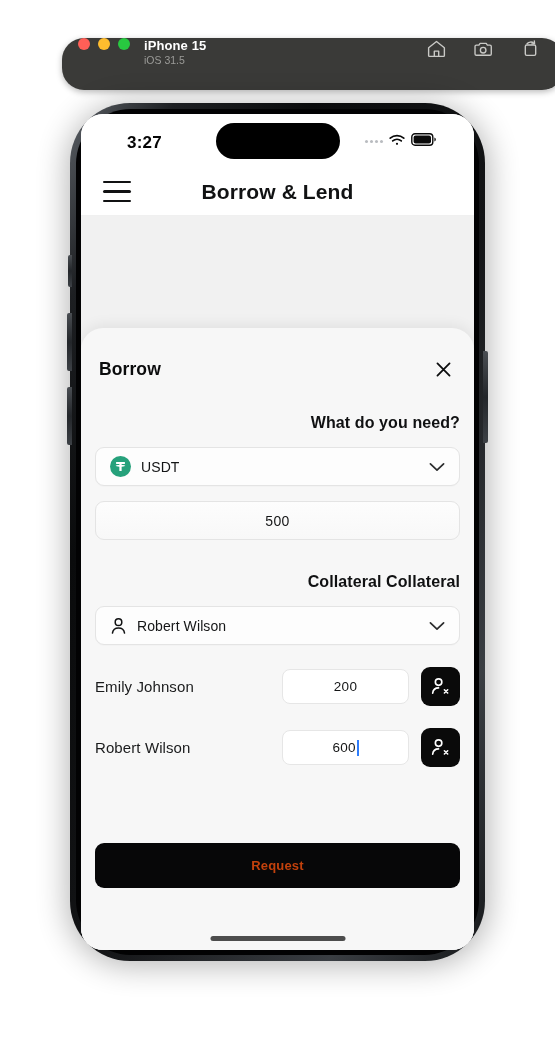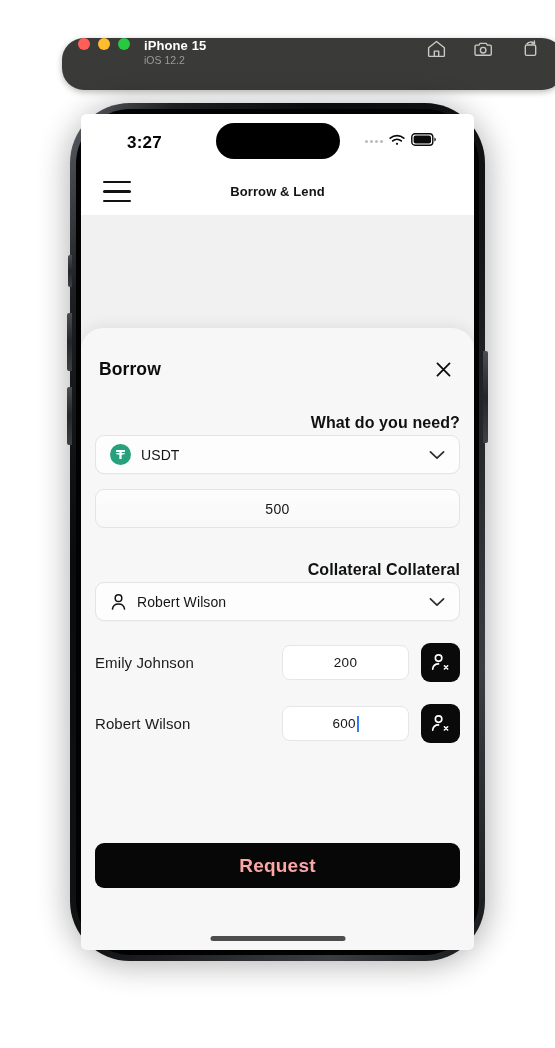--- a/index.html
+++ b/index.html
@@ -95,21 +95,21 @@
     width: 100%;
     height: 100%;
     border-radius: 55px;
     background: #020203;
     padding: 5px;
   }
   #screen {
     position: relative;
     width: 100%;
     height: 100%;
-    border-radius: 6px;
+    border-radius: 22px;
     background: #ffffff;
     overflow: hidden;
   }
 
   
   .side-btn { position: absolute; background: linear-gradient(180deg,#4a4e53,#23262a,#3d4146); }
   #btn-silent { left: -2px;  top: 152px; width: 4px; height: 32px; border-radius: 2px 0 0 2px; }
   #btn-volup  { left: -3px;  top: 210px; width: 5px; height: 58px; border-radius: 2px 0 0 2px; }
   #btn-voldn  { left: -3px;  top: 284px; width: 5px; height: 58px; border-radius: 2px 0 0 2px; }
   #btn-power  { right: -3px; top: 248px; width: 5px; height: 92px; border-radius: 0 2px 2px 0; }
@@ -180,21 +180,21 @@
   }
   #menu-button span {
     display: block;
     height: 2.4px;
     background: #111213;
     border-radius: 2px;
   }
   #app-title {
     width: 100%;
     text-align: center;
-    font-size: 13px;
+    font-size: 21px;
     font-weight: bold;
     color: #111213;
     letter-spacing: 0.1px;
   }
 
   
   #app-body {
     position: absolute;
     left: 0; right: 0;
     top: 102px; bottom: 0;
@@ -237,21 +237,21 @@
     font-weight: bold;
     color: #101112;
     letter-spacing: 0.1px;
   }
   .sec-need      { margin-top: 26px; }
   .sec-amount    { margin-top: 31px; }
   .sec-collateral{ margin-top: 33px; }
 
   
   .field {
-    margin-top: 3px;
+    margin-top: 15px;
     height: 39px;
     background: #fdfdfd;
     border: 1px solid #e4e4e4;
     border-radius: 9px;
     display: flex;
     align-items: center;
     padding: 0 14px;
     box-shadow: 0 1px 1px rgba(0,0,0,0.02);
   }
   .field.select { cursor: pointer; }
@@ -335,22 +335,22 @@
     bottom: 62px;
     height: 45px;
     background: #070708;
     border-radius: 9px;
     display: flex;
     align-items: center;
     justify-content: center;
     cursor: pointer;
   }
   #request-label {
-    color: #fca5a5;
-    font-size: 19px;
+    color: #c2410c;
+    font-size: 13px;
     font-weight: bold;
     letter-spacing: 0.2px;
   }
 
   
   #home-indicator {
     position: absolute;
     left: 50%;
     transform: translateX(-50%);
     bottom: 9px;
@@ -366,21 +366,21 @@
 <div id="stage">
 
   <div id="sim-toolbar">
     <div class="traffic">
       <span class="dot red"></span>
       <span class="dot yellow"></span>
       <span class="dot green"></span>
     </div>
     <div class="sim-titles">
       <div class="sim-device">iPhone 15</div>
-      <div class="sim-os">iOS 12.2</div>
+      <div class="sim-os">iOS 31.5</div>
     </div>
     <div class="sim-actions">
       <span>
         <svg width="21" height="21" viewBox="0 0 24 24" fill="none" stroke="#c9c9c6" stroke-width="1.6" stroke-linecap="round" stroke-linejoin="round">
           <path d="M3 11.2 12 4l9 7.2V20a1 1 0 0 1-1 1H4a1 1 0 0 1-1-1z"></path>
           <path d="M9.5 21v-6h5v6"></path>
         </svg>
       </span>
       <span>
         <svg width="22" height="21" viewBox="0 0 26 24" fill="none" stroke="#c9c9c6" stroke-width="1.6" stroke-linecap="round" stroke-linejoin="round">

